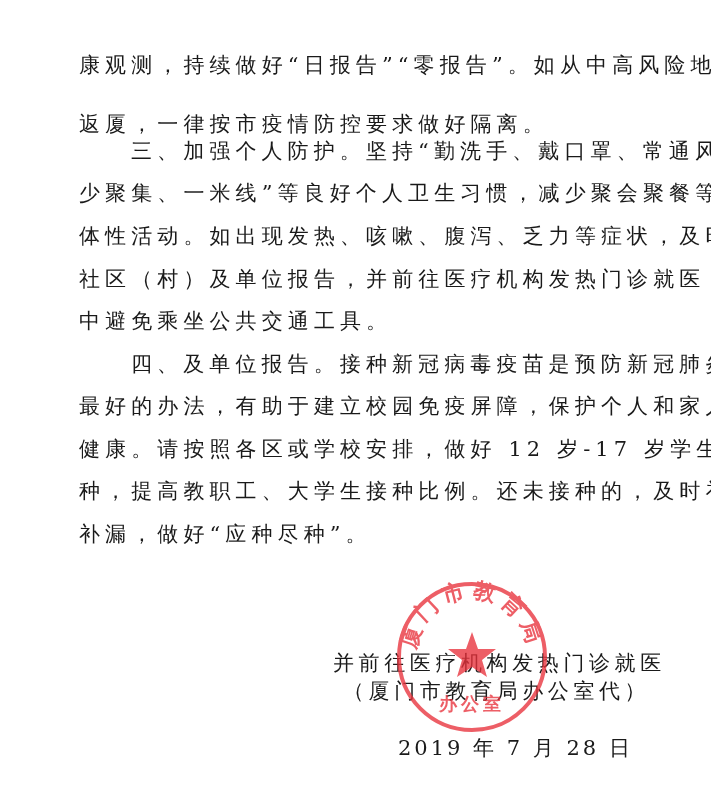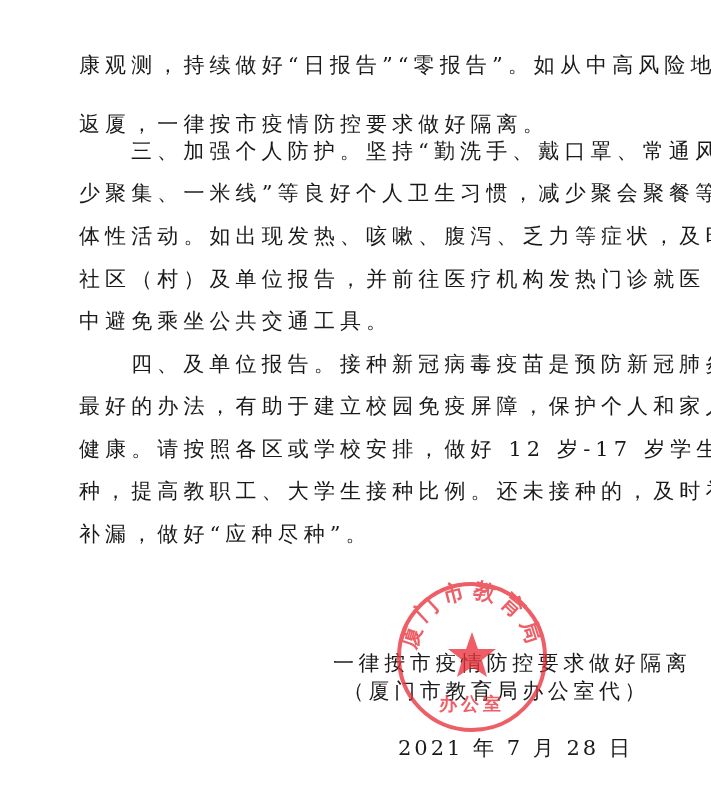--- a/index.html
+++ b/index.html
@@ -63,23 +63,23 @@
   <div class="line" style="top:224px;">体性活动。如出现发热、咳嗽、腹泻、乏力等症状，及时向</div>
   <div class="line" style="top:267px;">社区（村）及单位报告，并前往医疗机构发热门诊就医，途</div>
   <div class="line" style="top:309px;">中避免乘坐公共交通工具。</div>
 
   <div class="line indent" style="top:352px;"><span class="bold">四、及单位报告。</span><span>接种新冠病毒疫苗是预防新冠肺炎</span></div>
   <div class="line" style="top:394px;">最好的办法，有助于建立校园免疫屏障，保护个人和家人的</div>
   <div class="line" style="top:437px;">健康。请按照各区或学校安排，做好 12 岁-17 岁学生近期接</div>
   <div class="line" style="top:479px;">种，提高教职工、大学生接种比例。还未接种的，及时补缺</div>
   <div class="line" style="top:522px;">补漏，做好“应种尽种”。</div>
 
-  <div class="sig" style="left:333px; top:651px;">一律按市疫情防控要求做好隔离</div>
+  <div class="sig" style="left:333px; top:651px;">并前往医疗机构发热门诊就医</div>
   <div class="sig" style="left:343px; top:679px;">（厦门市教育局办公室代）</div>
-  <div class="sig" style="left:398px; top:736px; letter-spacing:3px;">2021 年 7 月 28 日</div>
+  <div class="sig" style="left:398px; top:736px; letter-spacing:3px;">2019 年 7 月 28 日</div>
 
   <svg class="seal" viewBox="0 0 154 154">
     <defs>
       <path id="sealTopArc" d="M 24 92 A 56 56 0 1 1 130 92"></path>
       <path id="sealBottomArc" d="M 40 118 A 52 52 0 0 0 114 118"></path>
     </defs>
     <circle cx="77" cy="77" r="73" fill="none" stroke="#e8323c" stroke-width="4"></circle>
     <text font-family="DejaVu Serif, serif" font-size="22" font-weight="bold" fill="#e8323c" letter-spacing="6">
       <textPath href="#sealTopArc" startOffset="50%" text-anchor="middle">厦门市教育局</textPath>
     </text>

